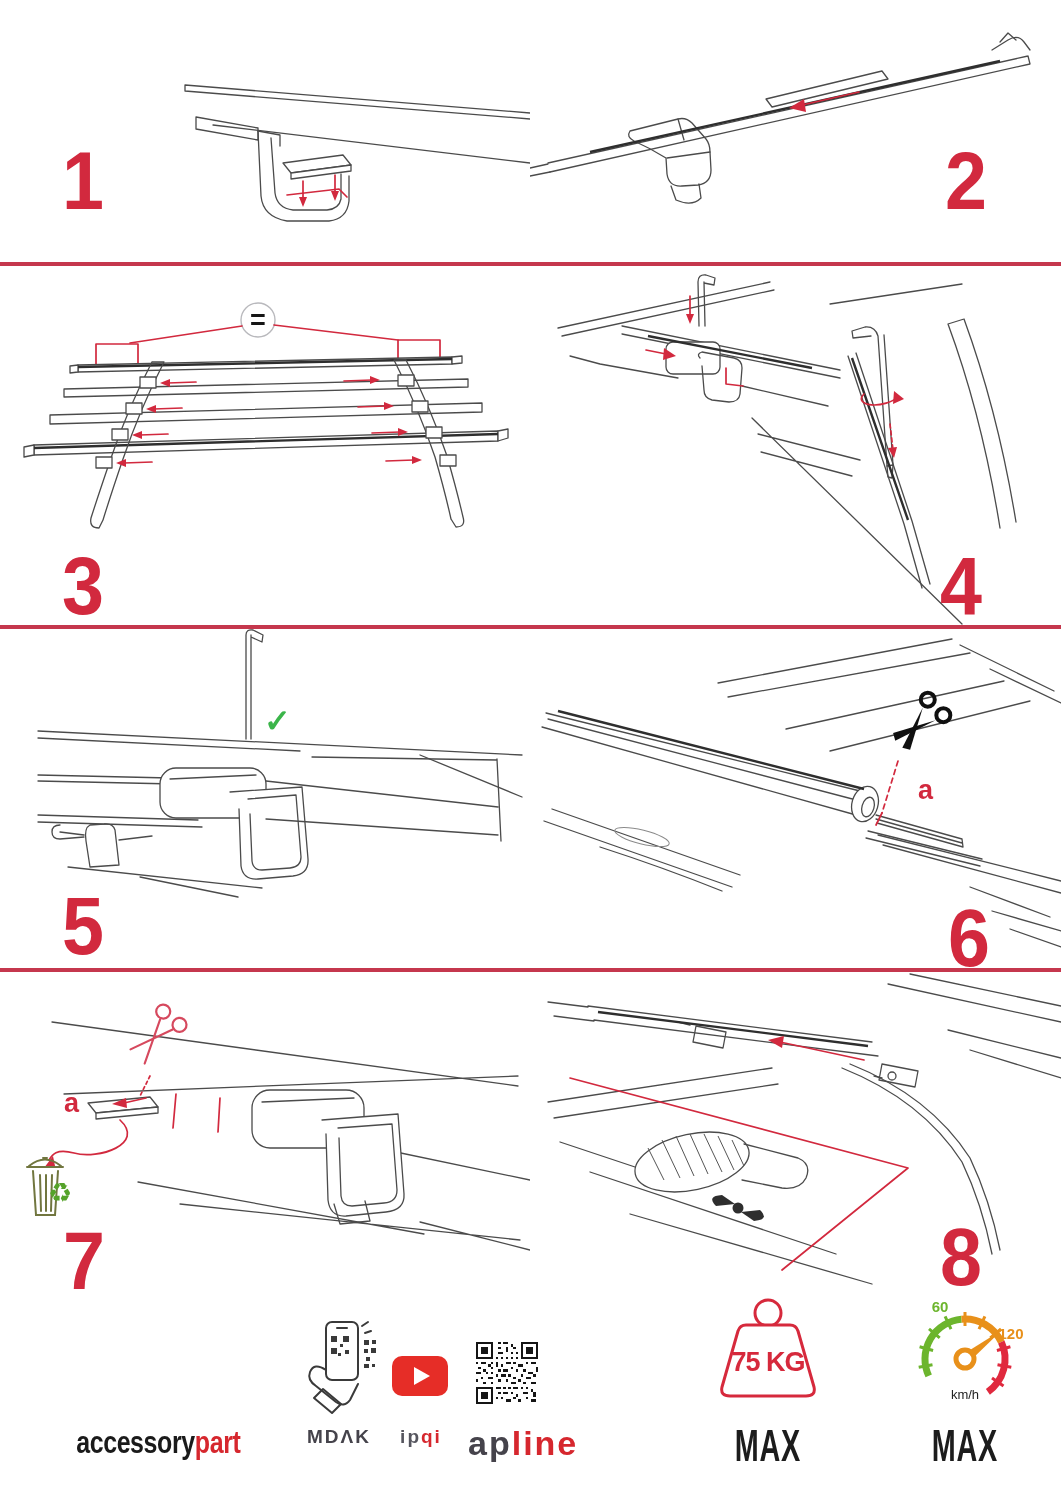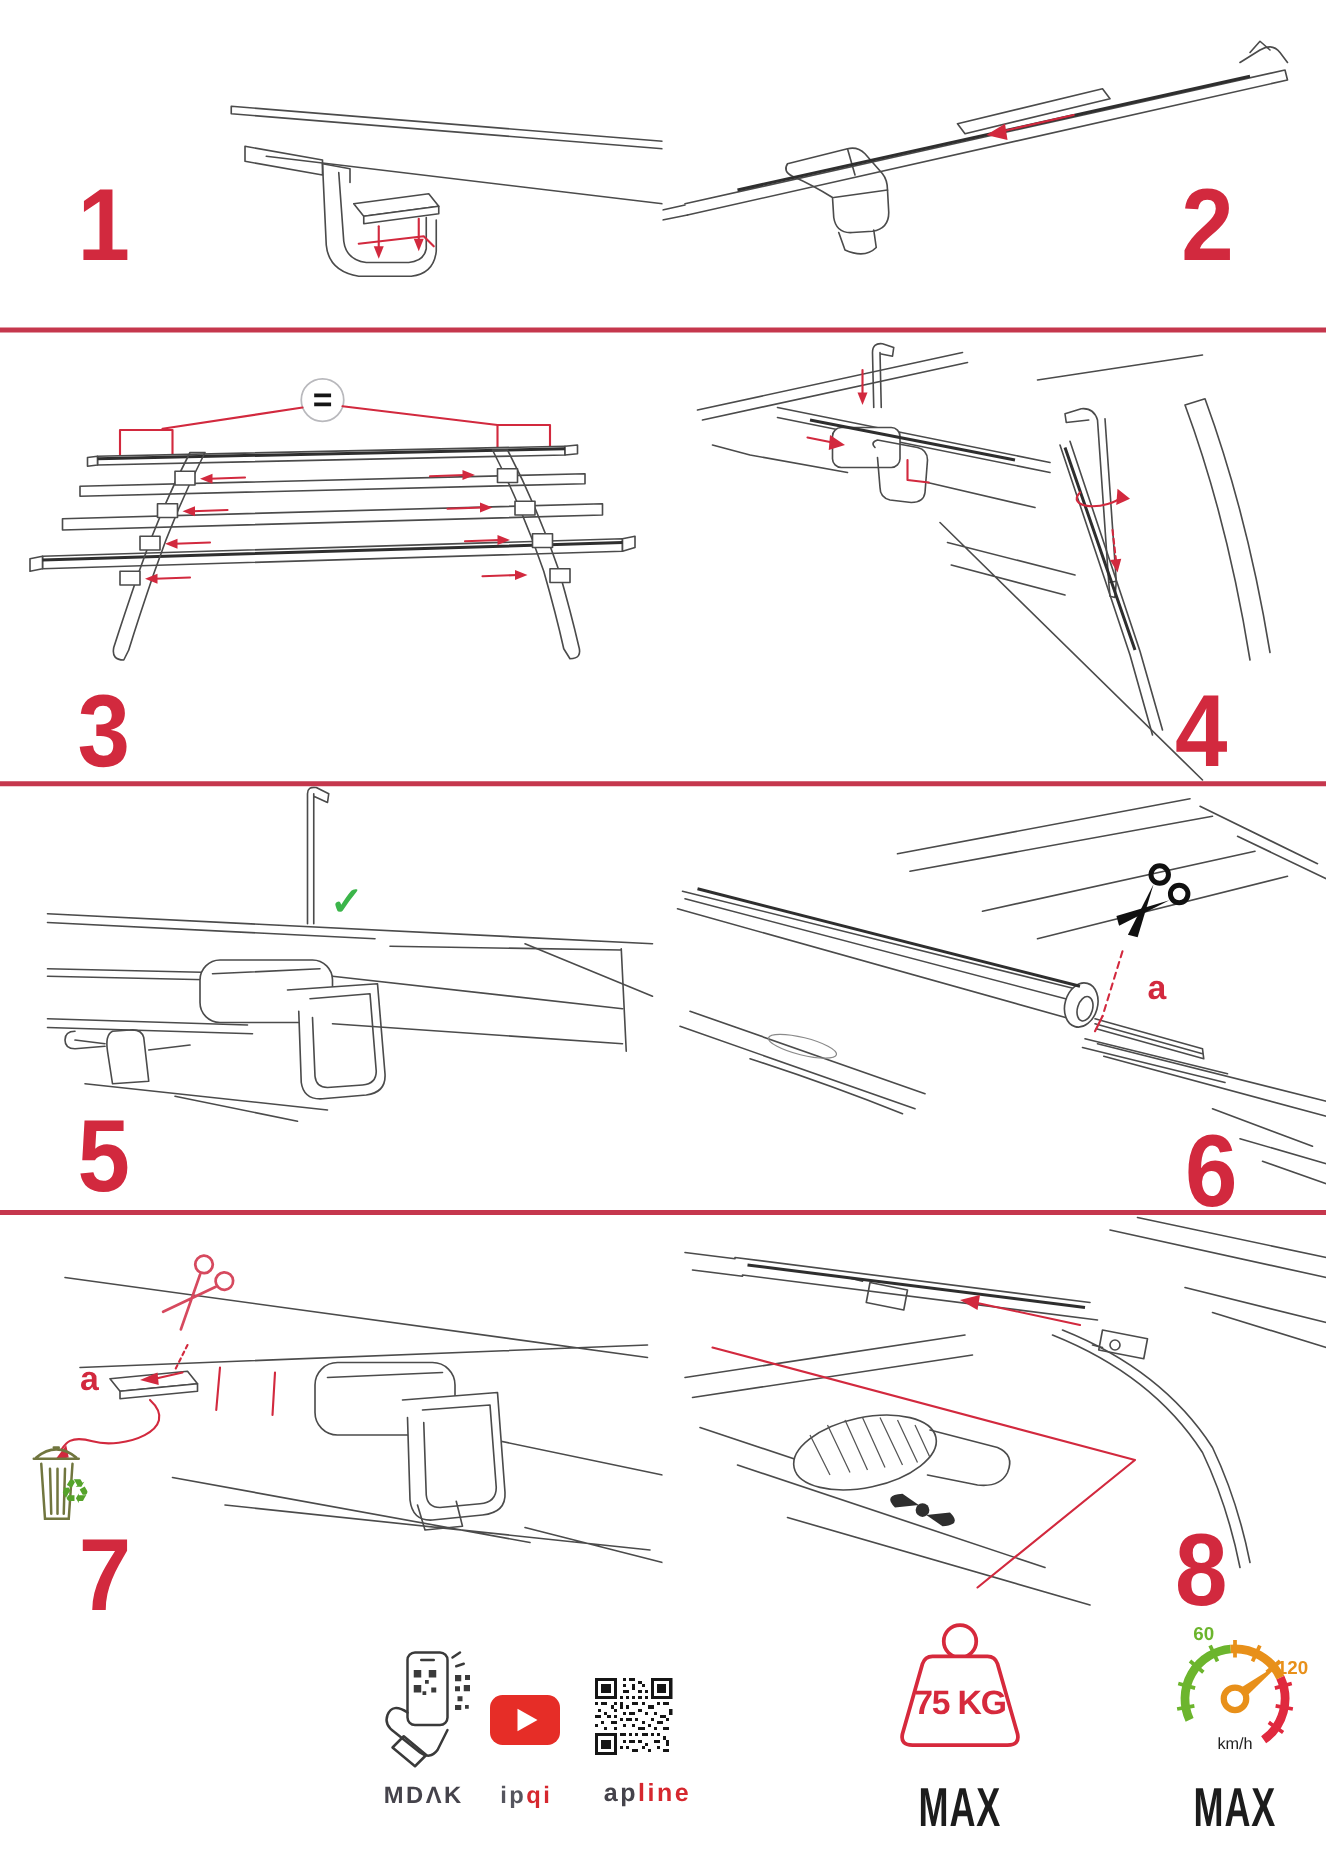--- a/index.html
+++ b/index.html
@@ -288,20 +288,23 @@
         <path class="red" d="M334,88 L250,70"></path>
           <path class="redf" d="M254,64 L238,68 L252,76 Z"></path>
         <path class="red" stroke-width="1.8" d="M40,106 L378,196 L252,298"></path>
       </g>
     </svg>
     <div class="step-num" style="left:410px;top:244px">8</div>
   </div>
 
   <footer>
 
+    <div class="fblock" style="left:38px;top:134px;width:240px">
+      <span class="accpart"><span>accessory</span><span class="r">part</span></span>
+    </div>
 
     <div class="fblock" style="left:300px;top:30px;width:84px">
       <svg width="80" height="96" viewBox="0 0 80 96">
         <g fill="none" stroke="#3a3a3a" stroke-width="2" stroke-linecap="round" stroke-linejoin="round">
           <rect x="24" y="2" width="32" height="58" rx="6"></rect>
           <path d="M35,8 L45,8"></path>
           <path d="M60,6 L66,2 M63,13 L69,11"></path>
           <path d="M24,50 Q12,42 8,52 Q5,60 14,66 L34,82 Q42,88 48,80 L56,64"></path>
           <path d="M12,78 L21,69 L39,84 L30,93 Z"></path>
         </g>
@@ -360,33 +363,33 @@
                    M9,11h1v1h-1z M11,11h2v1h-2z M14,10h1v1h-1z M16,11h1v1h-1z M19,11h1v1h-1z M21,12h2v1h-2z M24,10h1v2h-1z
                    M8,13h1v1h-1z M10,13h2v1h-2z M13,13h1v1h-1z M15,14h1v1h-1z M18,13h1v1h-1z M20,14h2v1h-2z M23,13h1v1h-1z
                    M9,15h1v1h-1z M12,15h1v1h-1z M14,16h2v1h-2z M17,15h1v1h-1z M19,16h1v1h-1z M22,16h2v1h-2z
                    M8,18h2v1h-2z M11,18h1v1h-1z M13,18h1v1h-1z M15,18h2v1h-2z M18,18h1v1h-1z M20,18h1v1h-1z M22,19h1v1h-1z
                    M9,20h1v1h-1z M11,20h2v1h-2z M14,20h1v1h-1z M16,21h1v1h-1z M19,20h2v1h-2z M23,20h1v2h-1z
                    M8,22h1v1h-1z M10,22h1v1h-1z M12,23h2v1h-2z M15,22h1v1h-1z M17,23h1v1h-1z M20,22h1v1h-1z M22,23h2v1h-2z"></path>
         </g>
       </svg>
     </div>
     <div class="fblock" style="left:468px;top:134px;width:100px">
-      <span class="pname" style="font-size:20px"><span>ap</span><span class="r">line</span></span>
+      <span class="pname" style="font-size:34px"><span>ap</span><span class="r">line</span></span>
     </div>
 
     <div class="fblock" style="left:700px;top:5px;width:136px">
       <svg width="136" height="114" viewBox="0 0 136 114">
         <circle cx="68" cy="18" r="13" fill="#fff" stroke="#d6293c" stroke-width="3"></circle>
         <path d="M46,30 L90,30 Q96,30 98,36 L114,92 Q116,101 106,101 L30,101 Q20,101 22,92 L38,36 Q40,30 46,30 Z" fill="#fff" stroke="#d6293c" stroke-width="3" stroke-linejoin="round"></path>
         <text x="68" y="76" text-anchor="middle" font-family="Liberation Sans, sans-serif" font-size="27" font-weight="bold" fill="#d6293c" letter-spacing="-1">75 KG</text>
       </svg>
       <div style="margin-top:8px"><span class="max">MAX</span></div>
     </div>
 
-    <div class="fblock" style="left:927px;top:5px;width:122px">
+    <div class="fblock" style="left:904px;top:5px;width:122px">
       <svg width="122" height="112" viewBox="0 0 122 112">
         <path d="M24.7,80.9 A40,40 0 0 1 57.5,24.2" fill="none" stroke="#6cb52d" stroke-width="7"></path>
         <path d="M57.5,24.2 A40,40 0 0 1 97.3,47.1" fill="none" stroke="#e8901a" stroke-width="7"></path>
         <path d="M97.3,47.1 A40,40 0 0 1 83.9,96.8" fill="none" stroke="#e0293e" stroke-width="7"></path>
         <g stroke-width="3">
           <path d="M28.5,69.7 L14.7,72.2 M29.1,55.5 L15.6,51.8 M35.7,42.8 L25.0,33.8 M47.0,34.1 L41.1,21.4" stroke="#6cb52d"></path>
           <path d="M61,31 L61,17 M75.0,34.1 L80.9,21.4 M86.3,42.8 L97.0,33.8" stroke="#e8901a"></path>
           <path d="M92.9,55.5 L106.4,51.8 M93.5,69.7 L107.3,72.2 M88.0,82.9 L99.5,91.0" stroke="#e0293e"></path>
         </g>
         <path d="M98,35 L64,68 L58,60 Z" fill="#e8901a"></path>

